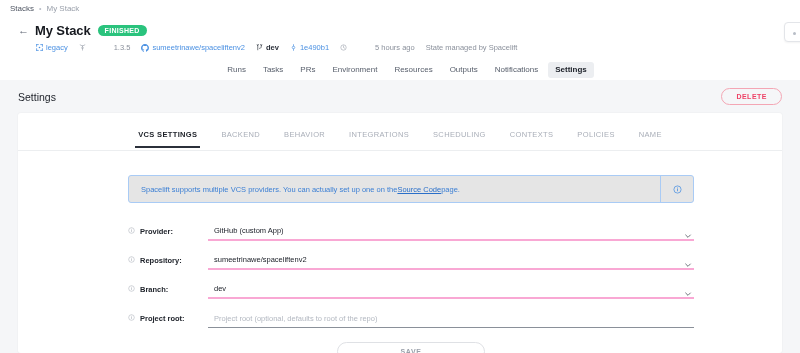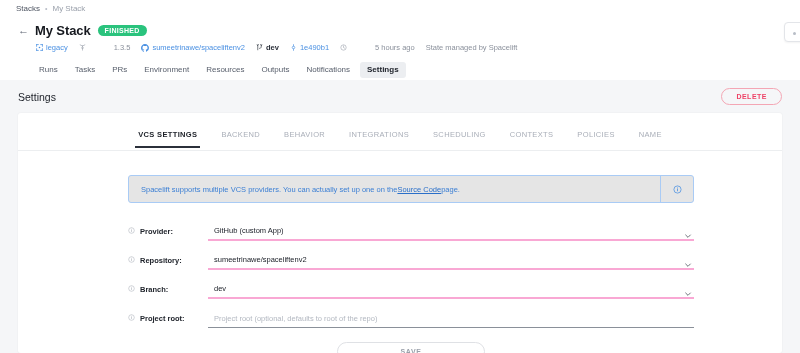--- a/index.html
+++ b/index.html
@@ -8,21 +8,21 @@
     background: #f5f6f8;
     font-family: "Liberation Sans", sans-serif;
     overflow: hidden;
     -webkit-font-smoothing: antialiased;
   }
 
   
   .breadcrumb {
     height: 17px;
     display: flex; align-items: center;
-    padding-left: 16px;
+    padding-left: 10px;
     font-size: 8px;
     background: #fff;
   }
   .bc-link { color: #4e5562; }
   .bc-sep { color: #b9bec8; margin: 0 5px; font-size: 7px; }
   .bc-current { color: #9aa0ab; }
 
   
   .stack-head {
     background: #fff;
@@ -54,20 +54,21 @@
   .meta-item.muted { color: #8b919c; gap: 28px; }
   .meta-item.strong { color: #2b303a; font-weight: bold; }
   .meta-item.plain { color: #8b919c; }
   .mi svg { display: block; }
 
   
   .tabs {
     display: flex; align-items: center; gap: 3px;
     margin-top: 5px; margin-left: 14px;
     height: 20px;
+    justify-content: center;
   }
   .tab {
     font-size: 8px; color: #575e6b;
     padding: 4px 7px; border-radius: 3px; line-height: 1;
   }
   .tab.active { background: #eceef1; color: #1b1f27; font-weight: bold; }
 
   
   .settings-bar {
     height: 33px; display: flex; align-items: center;

